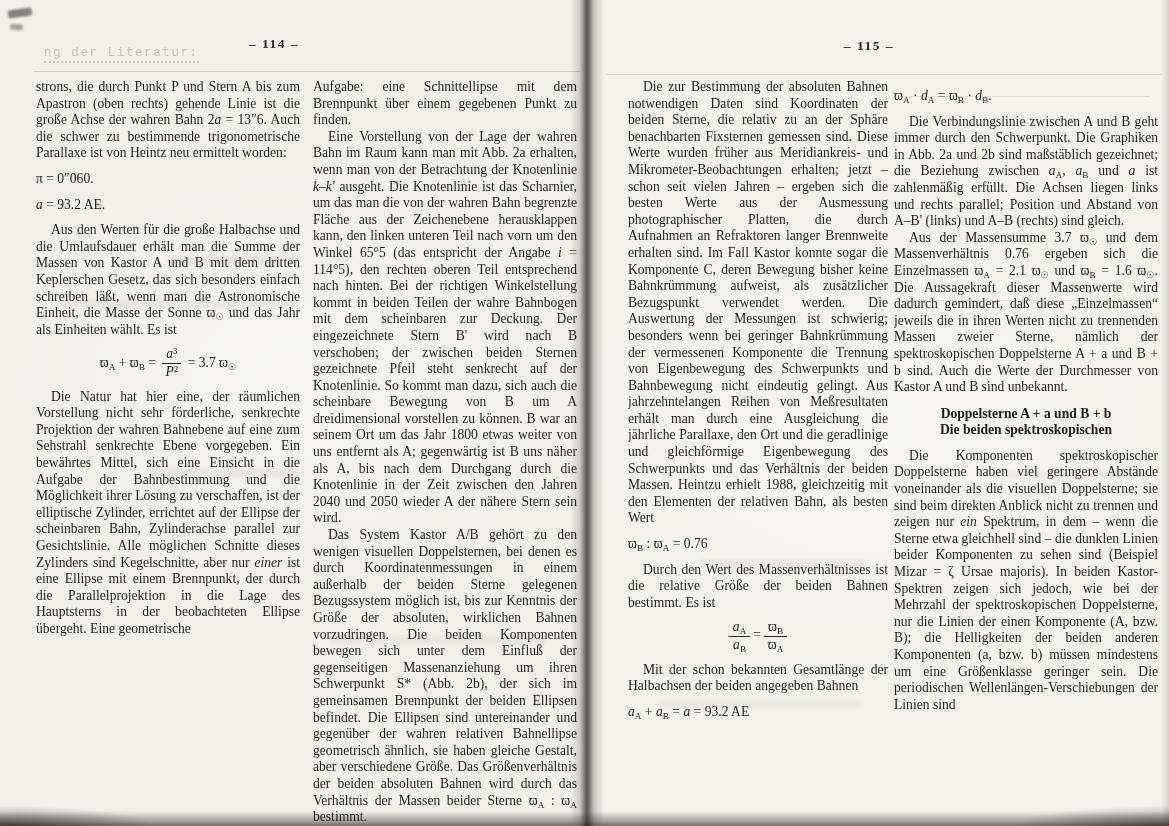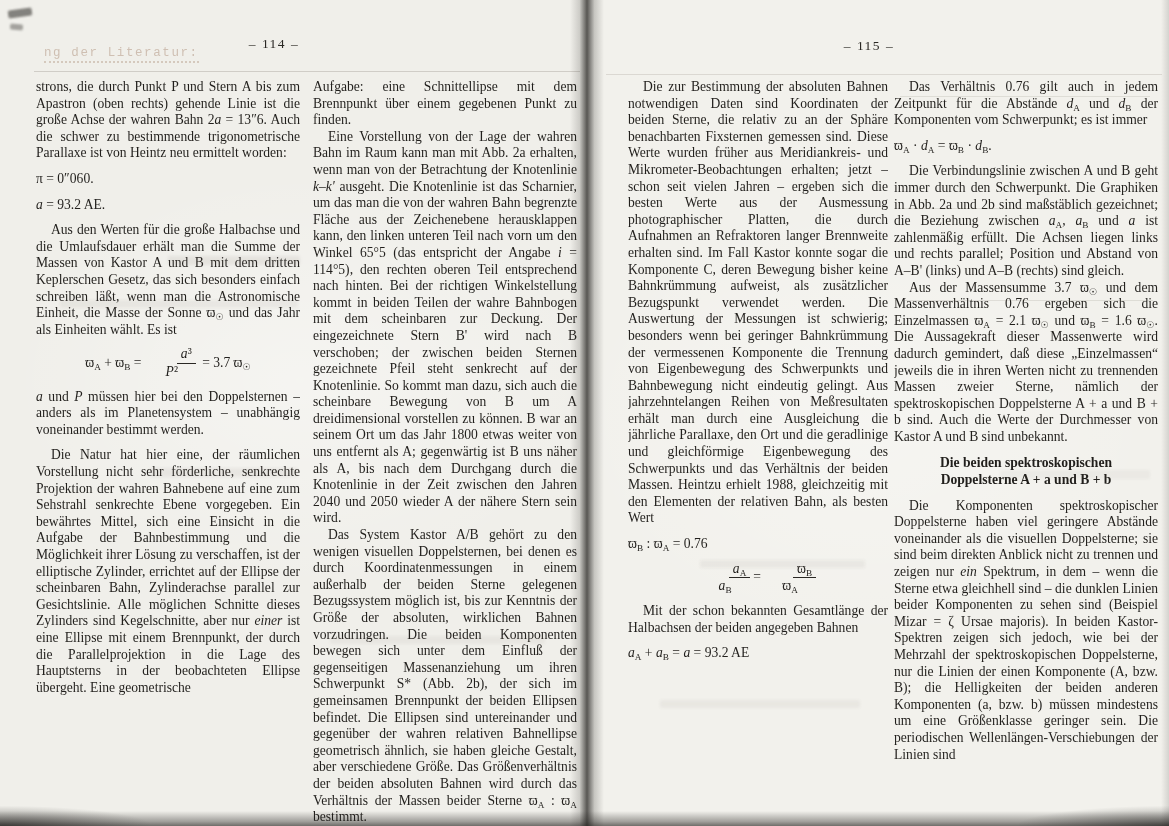--- a/index.html
+++ b/index.html
@@ -27,21 +27,21 @@
     height:742px;overflow:hidden;}
   .col p{margin:0;}
   .col p.ind{text-indent:15px;}
   .col p.sp{margin-bottom:9px;}
   .formula{margin:9px 0;}
   .fl{text-align:left;}
   .fc{text-align:center;}
   sub{font-size:0.68em;vertical-align:-0.28em;line-height:0;}
   i{font-style:italic;}
   .frac{display:inline-block;vertical-align:middle;text-align:center;line-height:1.08;margin:0 3px;}
-  .frac .num{display:block;padding:0 4px 1px;border-bottom:1px solid #2a2824;margin-left:29px;}
+  .frac .num{display:block;padding:0 4px 1px;border-bottom:1px solid #2a2824;}
   .frac .den{display:block;padding-top:1px;}
   .subhead{font-weight:bold;text-align:center;margin:10px 2px 9px;line-height:16.6px;}
   .bleed{position:absolute;left:44px;top:46px;
     font-family:"Liberation Mono","DejaVu Sans Mono",monospace;font-weight:normal;
     font-size:12.5px;letter-spacing:1.6px;color:rgba(152,112,86,0.38);
     border-bottom:2px dotted rgba(152,112,86,0.3);padding-bottom:1px;filter:blur(0.3px);}
   .ghost{position:absolute;background:rgba(118,112,100,0.10);filter:blur(1.4px);border-radius:2px;}
   .gline{position:absolute;height:1px;background:rgba(105,100,88,0.14);}
   .smudge{position:absolute;background:rgba(42,40,36,0.55);filter:blur(0.8px);border-radius:2px;}
   .bottom-shadow{position:absolute;left:0;right:0;bottom:0;height:15px;
@@ -55,61 +55,60 @@
 </head>
 <body>
 
 <div class="sheet">
 
   <div class="page page-left"></div>
   <div class="page page-right"></div>
 
   <div class="bleed">ng der Literatur:</div>
 
-  <div class="pagenum" style="left:229px;">– 114 –</div>
-  <div class="pagenum" style="left:824px;top:38px;">– 115 –</div>
+  <div class="pagenum" style="left:229px;font-weight:bold;">– 114 –</div>
+  <div class="pagenum" style="left:824px;top:38px;font-weight:bold;">– 115 –</div>
   <div class="headrule" style="left:34px;top:71px;width:546px;"></div>
   <div class="headrule" style="left:606px;top:74px;width:556px;opacity:0.7;"></div>
 
   <div class="col" style="left:36px;width:264px;">
     <p>strons, die durch Punkt P und Stern A bis zum Apastron (oben rechts) gehende Linie ist die große Achse der wahren Bahn 2<i>a</i> = 13″6. Auch die schwer zu bestimmende trigonometrische Parallaxe ist von Heintz neu ermittelt worden:</p>
     <div class="formula fl">π = 0″060.</div>
     <div class="formula fl"><i>a</i> = 93.2 AE.</div>
     <p class="ind">Aus den Werten für die große Halbachse und die Umlaufsdauer erhält man die Summe der Massen von Kastor A und B mit dem dritten Keplerschen Gesetz, das sich besonders einfach schreiben läßt, wenn man die Astronomische Einheit, die Masse der Sonne ϖ<sub>☉</sub> und das Jahr als Einheiten wählt. Es ist</p>
     <div class="formula fc">
       <span>ϖ<sub>A</sub> + ϖ<sub>B</sub> = </span><span class="frac"><span class="num"><i>a</i>³</span><span class="den"><i>P</i>²</span></span><span> = 3.7 ϖ<sub>☉</sub></span>
     </div>
-    <p class="sp"><i>a</i> und <i>P</i> müssen hier bei den Doppelsternen – anders als im Planetensystem – unabhängig voneinander bestimmt werden.</p>
     <p class="ind">Die Natur hat hier eine, der räumlichen Vorstellung nicht sehr förderliche, senkrechte Projektion der wahren Bahnebene auf eine zum Sehstrahl senkrechte Ebene vorgegeben. Ein bewährtes Mittel, sich eine Einsicht in die Aufgabe der Bahnbestimmung und die Möglichkeit ihrer Lösung zu verschaffen, ist der elliptische Zylinder, errichtet auf der Ellipse der scheinbaren Bahn, Zylinderachse parallel zur Gesichtslinie. Alle möglichen Schnitte dieses Zylinders sind Kegelschnitte, aber nur <i>einer</i> ist eine Ellipse mit einem Brennpunkt, der durch die Parallelprojektion in die Lage des Hauptsterns in der beobachteten Ellipse übergeht. Eine geometrische</p>
   </div>
 
   <div class="col" style="left:313px;width:264px;">
     <p>Aufgabe: eine Schnittellipse mit dem Brennpunkt über einem gegebenen Punkt zu finden.</p>
     <p class="ind">Eine Vorstellung von der Lage der wahren Bahn im Raum kann man mit Abb. 2a erhalten, wenn man von der Betrachtung der Knotenlinie <i>k–k'</i> ausgeht. Die Knotenlinie ist das Scharnier, um das man die von der wahren Bahn begrenzte Fläche aus der Zeichenebene herausklappen kann, den linken unteren Teil nach vorn um den Winkel 65°5 (das entspricht der Angabe <i>i</i> = 114°5), den rechten oberen Teil entsprechend nach hinten. Bei der richtigen Winkelstellung kommt in beiden Teilen der wahre Bahnbogen mit dem scheinbaren zur Deckung. Der eingezeichnete Stern B' wird nach B verschoben; der zwischen beiden Sternen gezeichnete Pfeil steht senkrecht auf der Knotenlinie. So kommt man dazu, sich auch die scheinbare Bewegung von B um A dreidimensional vorstellen zu können. B war an seinem Ort um das Jahr 1800 etwas weiter von uns entfernt als A; gegenwärtig ist B uns näher als A, bis nach dem Durchgang durch die Knotenlinie in der Zeit zwischen den Jahren 2040 und 2050 wieder A der nähere Stern sein wird.</p>
     <p class="ind">Das System Kastor A/B gehört zu den wenigen visuellen Doppelsternen, bei denen es durch Koordinatenmessungen in einem außerhalb der beiden Sterne gelegenen Bezugssystem möglich ist, bis zur Kenntnis der Größe der absoluten, wirklichen Bahnen vorzudringen. Die beiden Komponenten bewegen sich unter dem Einfluß der gegenseitigen Massenanziehung um ihren Schwerpunkt S* (Abb. 2b), der sich im gemeinsamen Brennpunkt der beiden Ellipsen befindet. Die Ellipsen sind untereinander und gegenüber der wahren relativen Bahnellipse geometrisch ähnlich, sie haben gleiche Gestalt, aber verschiedene Größe. Das Größenverhältnis der beiden absoluten Bahnen wird durch das Verhältnis der Massen beider Sterne ϖ<sub>A</sub> : ϖ<sub>A</sub> bestimmt.</p>
   </div>
 
   <div class="col" style="left:628px;width:260px;">
     <p class="ind">Die zur Bestimmung der absoluten Bahnen notwendigen Daten sind Koordinaten der beiden Sterne, die relativ zu an der Sphäre benachbarten Fixsternen gemessen sind. Diese Werte wurden früher aus Meridiankreis- und Mikrometer-Beobachtungen erhalten; jetzt – schon seit vielen Jahren – ergeben sich die besten Werte aus der Ausmessung photographischer Platten, die durch Aufnahmen an Refraktoren langer Brennweite erhalten sind. Im Fall Kastor konnte sogar die Komponente C, deren Bewegung bisher keine Bahnkrümmung aufweist, als zusätzlicher Bezugspunkt verwendet werden. Die Auswertung der Messungen ist schwierig; besonders wenn bei geringer Bahnkrümmung der vermessenen Komponente die Trennung von Eigenbewegung des Schwerpunkts und Bahnbewegung nicht eindeutig gelingt. Aus jahrzehntelangen Reihen von Meßresultaten erhält man durch eine Ausgleichung die jährliche Parallaxe, den Ort und die geradlinige und gleichförmige Eigenbewegung des Schwerpunkts und das Verhältnis der beiden Massen. Heintzu erhielt 1988, gleichzeitig mit den Elementen der relativen Bahn, als besten Wert</p>
     <div class="formula fl">ϖ<sub>B</sub> : ϖ<sub>A</sub> = 0.76</div>
+    <p class="ind">Durch den Wert des Massenverhältnisses ist die relative Größe der beiden Bahnen bestimmt. Es ist</p>
     <div class="formula fc">
       <span class="frac"><span class="num"><i>a</i><sub>A</sub></span><span class="den"><i>a</i><sub>B</sub></span></span><span>=</span><span class="frac"><span class="num">ϖ<sub>B</sub></span><span class="den">ϖ<sub>A</sub></span></span>
     </div>
     <p class="ind">Mit der schon bekannten Gesamtlänge der Halbachsen der beiden angegeben Bahnen</p>
     <div class="formula fl"><i>a</i><sub>A</sub> + <i>a</i><sub>B</sub> = <i>a</i> = 93.2 AE</div>
   </div>
 
   <div class="col" style="left:894px;width:264px;">
-    <p class="ind">Das Verhältnis 0.76 gilt auch in jedem Zeitpunkt für die Abstände <i>d</i><sub>A</sub> und <i>d</i><sub>B</sub> der Komponenten vom Schwerpunkt; es ist immer</p>
     <div class="formula fl">ϖ<sub>A</sub> · <i>d</i><sub>A</sub> = ϖ<sub>B</sub> · <i>d</i><sub>B</sub>.</div>
     <p class="ind">Die Verbindungslinie zwischen A und B geht immer durch den Schwerpunkt. Die Graphiken in Abb. 2a und 2b sind maßstäblich gezeichnet; die Beziehung zwischen <i>a</i><sub>A</sub>, <i>a</i><sub>B</sub> und <i>a</i> ist zahlenmäßig erfüllt. Die Achsen liegen links und rechts parallel; Position und Abstand von A–B' (links) und A–B (rechts) sind gleich.</p>
     <p class="ind">Aus der Massensumme 3.7 ϖ<sub>☉</sub> und dem Massenverhältnis 0.76 ergeben sich die Einzelmassen ϖ<sub>A</sub> = 2.1 ϖ<sub>☉</sub> und ϖ<sub>B</sub> = 1.6 ϖ<sub>☉</sub>. Die Aussagekraft dieser Massenwerte wird dadurch gemindert, daß diese „Einzelmassen“ jeweils die in ihren Werten nicht zu trennenden Massen zweier Sterne, nämlich der spektroskopischen Doppelsterne A + a und B + b sind. Auch die Werte der Durchmesser von Kastor A und B sind unbekannt.</p>
     <div class="subhead">
+      <div>Doppelsterne A + a und B + b</div>
       <div>Die beiden spektroskopischen</div>
-      <div>Doppelsterne A + a und B + b</div>
     </div>
     <p class="ind">Die Komponenten spektroskopischer Doppelsterne haben viel geringere Abstände voneinander als die visuellen Doppelsterne; sie sind beim direkten Anblick nicht zu trennen und zeigen nur <i>ein</i> Spektrum, in dem – wenn die Sterne etwa gleichhell sind – die dunklen Linien beider Komponenten zu sehen sind (Beispiel Mizar = ζ Ursae majoris). In beiden Kastor-Spektren zeigen sich jedoch, wie bei der Mehrzahl der spektroskopischen Doppelsterne, nur die Linien der einen Komponente (A, bzw. B); die Helligkeiten der beiden anderen Komponenten (a, bzw. b) müssen mindestens um eine Größenklasse geringer sein. Die periodischen Wellenlängen-Verschiebungen der Linien sind</p>
   </div>
 
   <div class="ghost" style="left:168px;top:256px;width:132px;height:9px;"></div>
   <div class="ghost" style="left:60px;top:300px;width:238px;height:8px;opacity:0.8;"></div>
   <div class="ghost" style="left:150px;top:468px;width:148px;height:9px;opacity:0.85;"></div>
   <div class="ghost" style="left:330px;top:636px;width:215px;height:8px;opacity:0.7;"></div>
   <div class="ghost" style="left:700px;top:560px;width:165px;height:8px;opacity:0.8;"></div>
   <div class="ghost" style="left:660px;top:700px;width:200px;height:8px;opacity:0.75;"></div>

